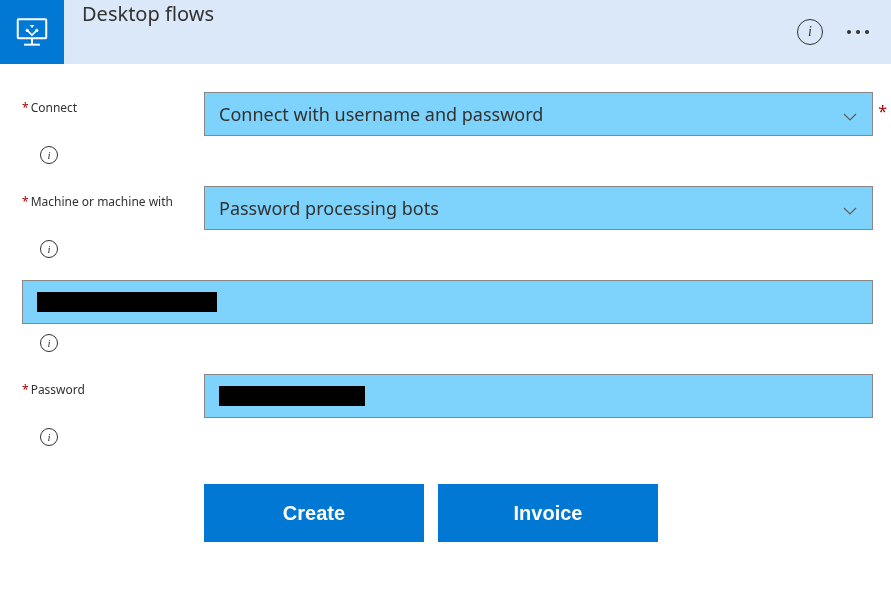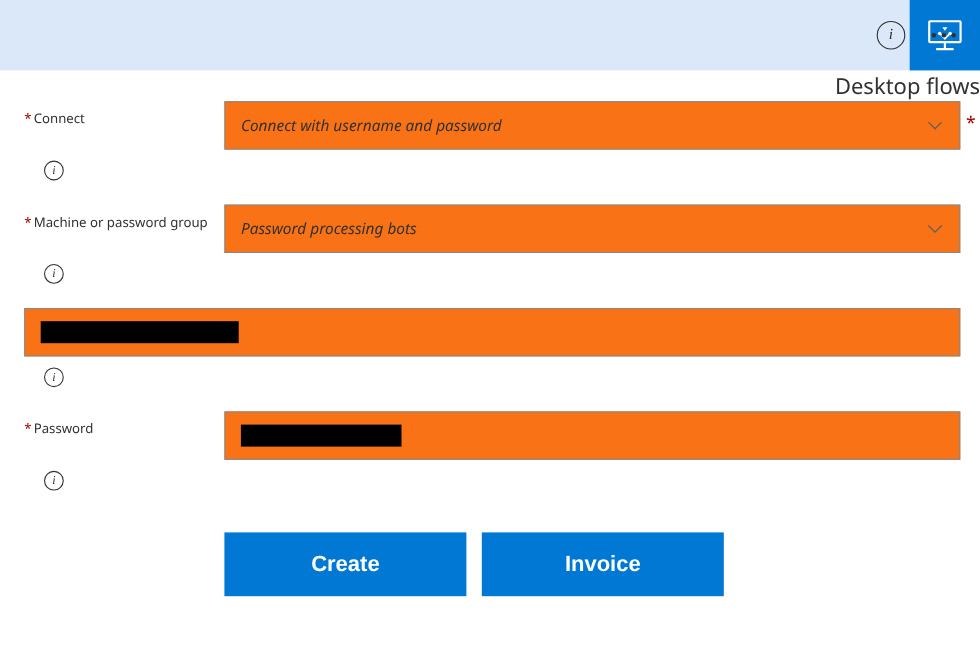--- a/index.html
+++ b/index.html
@@ -11,23 +11,22 @@
       font-family: "Segoe UI", -apple-system, system-ui, sans-serif;
       background: #ffffff;
       width: 891px;
       height: 602px;
       overflow: hidden;
     }
     .header {
       background: #dbe8f9;
       height: 64px;
       display: flex;
-      align-items: flex-end;
+      align-items: flex-start;
       position: relative;
-      flex-direction: column;
     }
     .header-icon-box {
       width: 64px;
       height: 64px;
       background: #0078d4;
       display: flex;
       align-items: center;
       justify-content: center;
       flex-shrink: 0;
     }
@@ -108,28 +107,27 @@
       color: #a80000;
       font-size: 16px;
       position: absolute;
       right: -14px;
       top: 8px;
     }
     .select-box, .input-box {
       width: 100%;
       height: 44px;
       border: 1px solid #8a8886;
-      background: #f97316;
+      background: #7dd3fc;
       display: flex;
       align-items: center;
       padding: 0 14px;
-      font-size: 14px;
-      color: #323130;
-      cursor: pointer;
-      font-style: italic;
+      font-size: 18px;
+      color: #323130;
+      cursor: pointer;
     }
     .input-box {
       cursor: text;
     }
     .select-text {
       flex: 1;
       text-align: left;
       white-space: nowrap;
       overflow: hidden;
     }
@@ -235,21 +233,21 @@
       </div>
       <span class="trailing-req">*</span>
     </div>
   </div>
   <div class="info-row">
     <div class="info-small"></div>
   </div>
 
   <div class="row">
     <div class="label-col">
-      <span class="req">*</span><span>Machine or password group</span>
+      <span class="req">*</span><span>Machine or machine with</span>
     </div>
     <div class="field-col">
       <div class="select-box">
         <span class="select-text">Password processing bots</span>
         <span class="chevron">
           <svg viewBox="0 0 16 16">
               <path d="M2 5 L8 11 L14 5" stroke="#605e5c" stroke-width="1.2" fill="none"></path>
             </svg>
         </span>
       </div>

